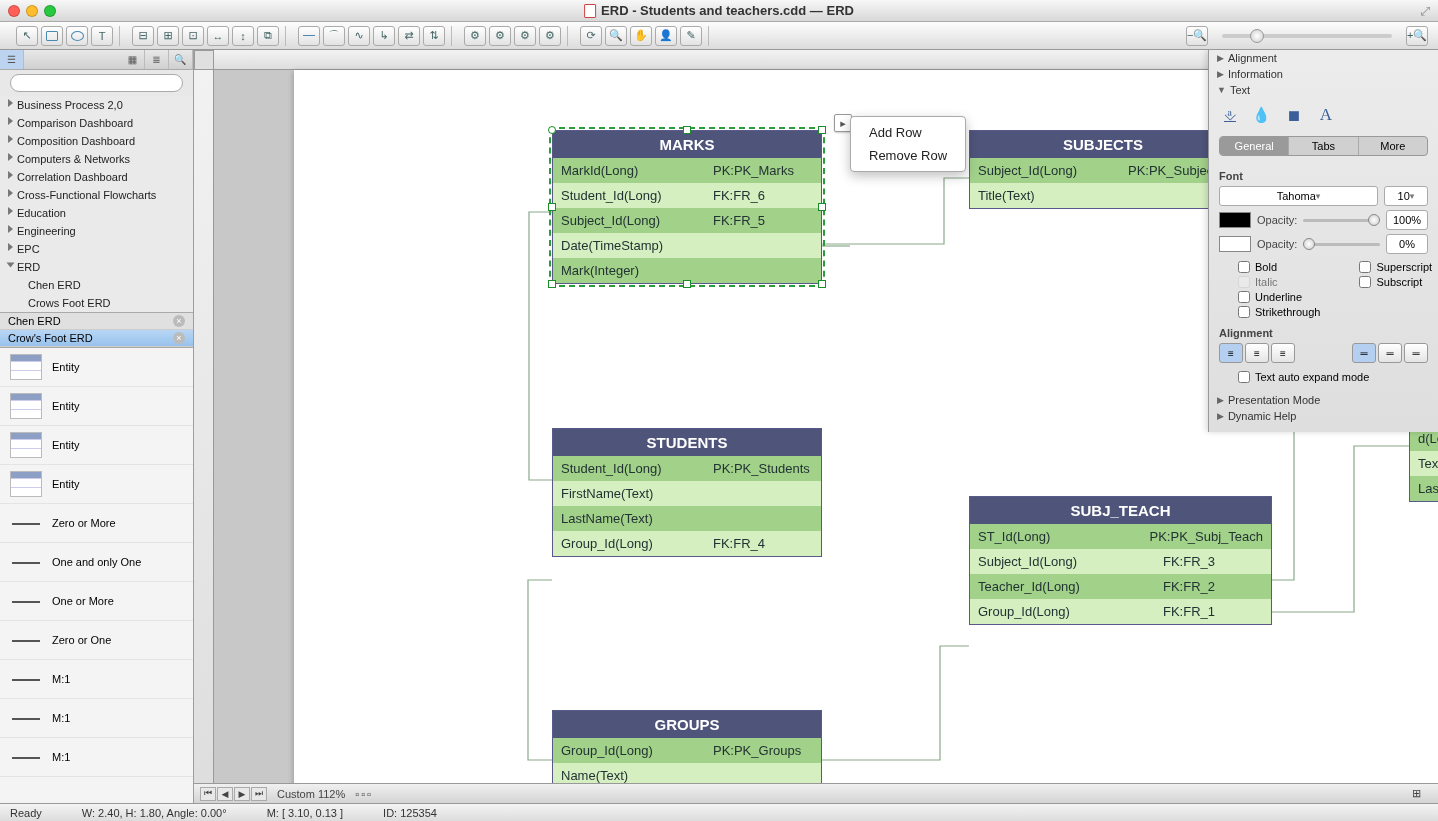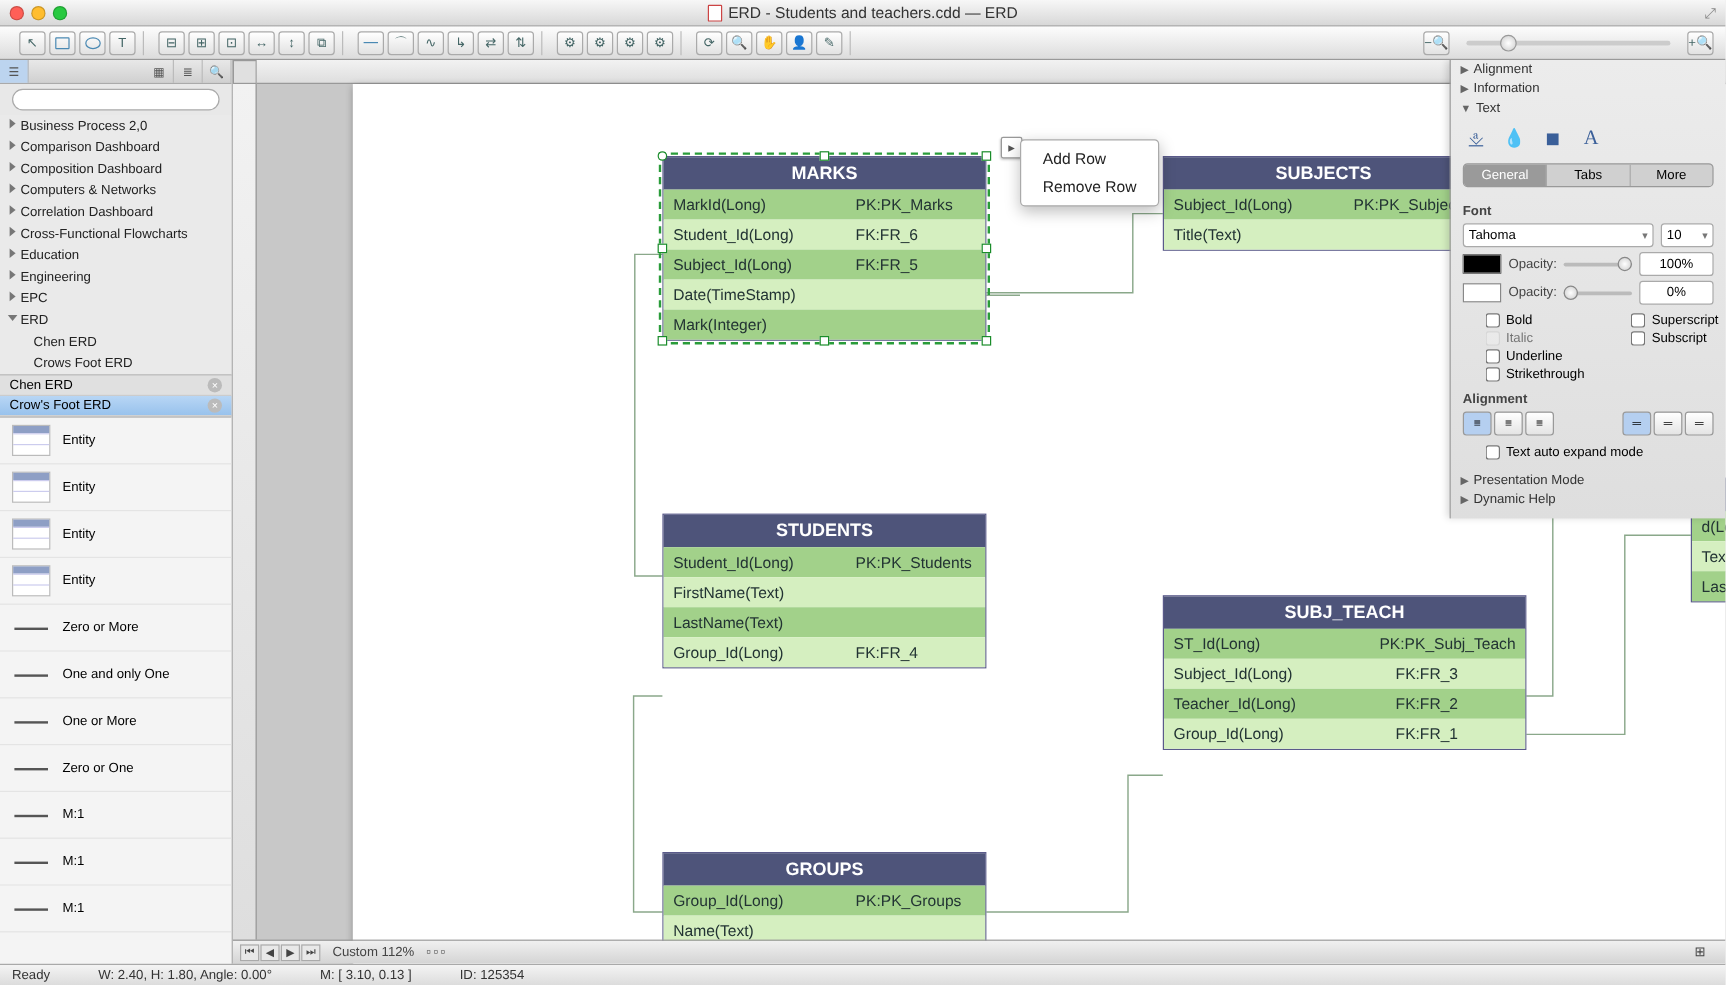--- a/index.html
+++ b/index.html
@@ -3,21 +3,21 @@
 <meta charset="utf-8">
 <style>
 * { box-sizing: border-box; margin: 0; padding: 0; font-family: "Lucida Grande", Tahoma, sans-serif; }
 body { background: #e8e8e8; width: 1438px; height: 821px; overflow: hidden; position: relative; font-size: 11px; }
 
 
 .titlebar { height: 22px; background: linear-gradient(#f7f7f7,#d8d8d8); display: flex; align-items: center; padding: 0 8px; border-bottom: 1px solid #aaa; position: relative; }
 .traffic { display: flex; gap: 6px; }
 .tl { width: 12px; height: 12px; border-radius: 50%; border: 1px solid rgba(0,0,0,0.2); }
 .tl.r { background: #ff5f57; } .tl.y { background: #ffbd2e; } .tl.g { background: #28c940; }
-.titlebar .title { position: absolute; left: 50%; transform: translateX(-50%); display: flex; align-items: center; gap: 5px; color: #333; font-size: 13px; }
+.titlebar .title { position: absolute; left: 50%; transform: translateX(-50%); display: flex; align-items: center; gap: 5px; color: #333; font-size: 13px; font-weight: bold; }
 .doc-icon { width: 12px; height: 14px; background: #fff; border: 1px solid #c44; border-radius: 1px; display:inline-block; }
 .titlebar .expand { margin-left: auto; color:#888; font-size:12px; }
 
 
 .toolbar { height: 28px; background: linear-gradient(#fdfdfd,#dcdcdc); border-bottom: 1px solid #999; display: flex; align-items: center; padding: 0 10px; gap: 6px; }
 .tgroup { display: flex; gap: 3px; padding: 0 6px; border-right: 1px solid #bbb; }
 .tgroup:last-child { border-right: none; }
 .tbtn { width: 22px; height: 20px; background: linear-gradient(#fff,#e2e2e2); border: 1px solid #aaa; border-radius: 3px; display: flex; align-items: center; justify-content: center; font-size: 11px; color:#466; cursor:pointer; }
 .tbtn.square::after { content:""; width:10px; height:8px; border:1.5px solid #4a89b3; border-radius:1px; }
 .tbtn.ellipse::after { content:""; width:11px; height:8px; border:1.5px solid #4a89b3; border-radius:50%; }
@@ -89,23 +89,23 @@
 .insp-section .arw { font-size:9px; color:#666; }
 .insp-icons { display:flex; gap:10px; padding:6px 10px; }
 .insp-icons .ic { width:22px; height:22px; display:flex; align-items:center; justify-content:center; border:1px solid transparent; border-radius:3px; font-size:15px; color:#3a5f99; cursor:pointer; }
 .insp-tabs { display:flex; margin:4px 10px; background:#d0d0d0; border:1px solid #999; border-radius:4px; overflow:hidden; }
 .insp-tabs .it { flex:1; text-align:center; padding:3px 0; cursor:pointer; border-right:1px solid #aaa; }
 .insp-tabs .it:last-child { border:none; }
 .insp-tabs .it.active { background:#9a9a9a; color:#fff; }
 .insp-body { padding:6px 10px; }
 .insp-row { display:flex; align-items:center; gap:6px; margin:4px 0; }
 .insp-row label { flex:0 0 auto; color:#444; }
-.sel { flex:1; height:20px; border:1px solid #aaa; border-radius:3px; background:#fff; padding:0 4px; display:flex; align-items:center; justify-content:space-between; cursor:pointer; }
+.sel { flex:1; height:20px; border:1px solid #aaa; border-radius:3px; background:#fff; padding:0 4px; display:flex; align-items:center; justify-content:center; cursor:pointer; }
 .sel .dd { font-size:9px; color:#777; }
-.num { width:62px; height:20px; border:1px solid #aaa; border-radius:3px; background:#fff; display:flex; align-items:center; justify-content:center; }
+.num { width:42px; height:20px; border:1px solid #aaa; border-radius:3px; background:#fff; display:flex; align-items:center; justify-content:center; }
 .swatch { width:32px; height:16px; border:1px solid #888; }
 .slider { flex:1; height:3px; background:#bbb; border-radius:2px; position:relative; }
 .slider .th { position:absolute; top:-5px; width:12px; height:12px; background:radial-gradient(#fff,#ccc); border:1px solid #888; border-radius:50%; }
 .cb { display:flex; align-items:center; gap:5px; margin:3px 0;padding-left:19px; }
 .cb input { width:12px; height:12px; }
 .align-group { display:flex; gap:2px; }
 .align-btn { width:24px; height:20px; border:1px solid #999; border-radius:3px; background:linear-gradient(#fff,#e4e4e4); display:flex; align-items:center; justify-content:center; cursor:pointer; font-size:10px; }
 .align-btn.active { background:#b5cff0; }
 
 

